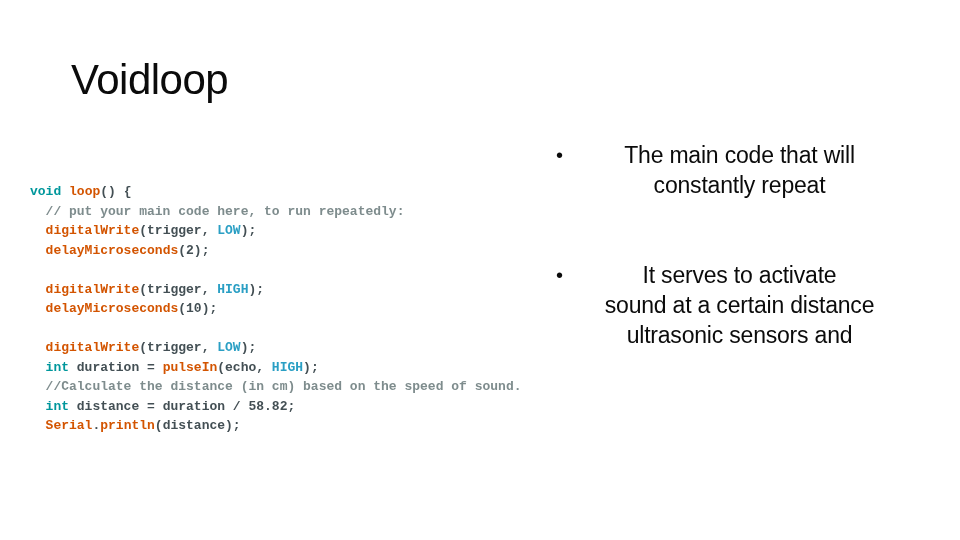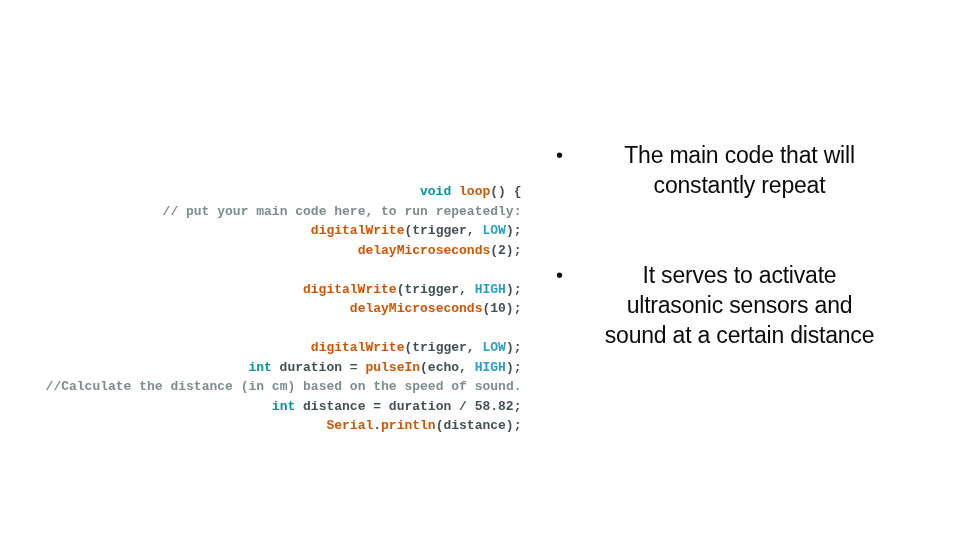--- a/index.html
+++ b/index.html
@@ -35,21 +35,20 @@
     left: 30px;
     top: 182px;
     font-family: "Liberation Mono", "DejaVu Sans Mono", monospace;
     font-size: 13px;
     font-weight: bold;
     line-height: 19.5px;
     white-space: pre;
   }
   .code-line {
     height: 19.5px;
-    text-align: right;
   }
   .bullet-list {
     position: absolute;
     left: 556px;
     top: 140px;
     width: 350px;
   }
   .bullet-item {
     display: flex;
     align-items: flex-start;
@@ -71,34 +70,35 @@
     color: #0b0b0b;
     letter-spacing: -0.2px;
     text-align: center;
   }
 </style>
 </head>
 <body>
 
 <div class="slide">
 
+  <h1 class="slide-title">Voidloop</h1>
 
   <div class="code-block"><div class="code-line"><span style="color: rgb(0, 151, 156);">void</span><span style="color: rgb(67, 79, 84);"> </span><span style="color: rgb(211, 84, 0);">loop</span><span style="color: rgb(67, 79, 84);">() {</span></div><div class="code-line"><span style="color: rgb(126, 140, 141);">  // put your main code here, to run repeatedly:</span></div><div class="code-line"><span style="color: rgb(67, 79, 84);">  </span><span style="color: rgb(211, 84, 0);">digitalWrite</span><span style="color: rgb(67, 79, 84);">(trigger, </span><span style="color: rgb(42, 159, 196);">LOW</span><span style="color: rgb(67, 79, 84);">);</span></div><div class="code-line"><span style="color: rgb(67, 79, 84);">  </span><span style="color: rgb(211, 84, 0);">delayMicroseconds</span><span style="color: rgb(67, 79, 84);">(2);</span></div><div class="code-line">&nbsp;</div><div class="code-line"><span style="color: rgb(67, 79, 84);">  </span><span style="color: rgb(211, 84, 0);">digitalWrite</span><span style="color: rgb(67, 79, 84);">(trigger, </span><span style="color: rgb(42, 159, 196);">HIGH</span><span style="color: rgb(67, 79, 84);">);</span></div><div class="code-line"><span style="color: rgb(67, 79, 84);">  </span><span style="color: rgb(211, 84, 0);">delayMicroseconds</span><span style="color: rgb(67, 79, 84);">(10);</span></div><div class="code-line">&nbsp;</div><div class="code-line"><span style="color: rgb(67, 79, 84);">  </span><span style="color: rgb(211, 84, 0);">digitalWrite</span><span style="color: rgb(67, 79, 84);">(trigger, </span><span style="color: rgb(42, 159, 196);">LOW</span><span style="color: rgb(67, 79, 84);">);</span></div><div class="code-line"><span style="color: rgb(67, 79, 84);">  </span><span style="color: rgb(0, 151, 156);">int</span><span style="color: rgb(67, 79, 84);"> duration = </span><span style="color: rgb(211, 84, 0);">pulseIn</span><span style="color: rgb(67, 79, 84);">(echo, </span><span style="color: rgb(42, 159, 196);">HIGH</span><span style="color: rgb(67, 79, 84);">);</span></div><div class="code-line"><span style="color: rgb(126, 140, 141);">  //Calculate the distance (in cm) based on the speed of sound.</span></div><div class="code-line"><span style="color: rgb(67, 79, 84);">  </span><span style="color: rgb(0, 151, 156);">int</span><span style="color: rgb(67, 79, 84);"> distance = duration / 58.82;</span></div><div class="code-line"><span style="color: rgb(67, 79, 84);">  </span><span style="color: rgb(211, 84, 0);">Serial</span><span style="color: rgb(67, 79, 84);">.</span><span style="color: rgb(211, 84, 0);">println</span><span style="color: rgb(67, 79, 84);">(distance);</span></div></div>
 
   <div class="bullet-list">
       <div class="bullet-item">
         <span class="bullet-marker">•</span>
         <div class="bullet-text">
           <div>The main code that will</div>
           <div>constantly repeat</div>
         </div>
       </div>
       <div class="bullet-item">
         <span class="bullet-marker">•</span>
         <div class="bullet-text">
           <div>It serves to activate</div>
+          <div>sound at a certain distance</div>
           <div>ultrasonic sensors and</div>
-          <div>sound at a certain distance</div>
         </div>
       </div>
     </div>
 
 </div>
 
 </body></html>

